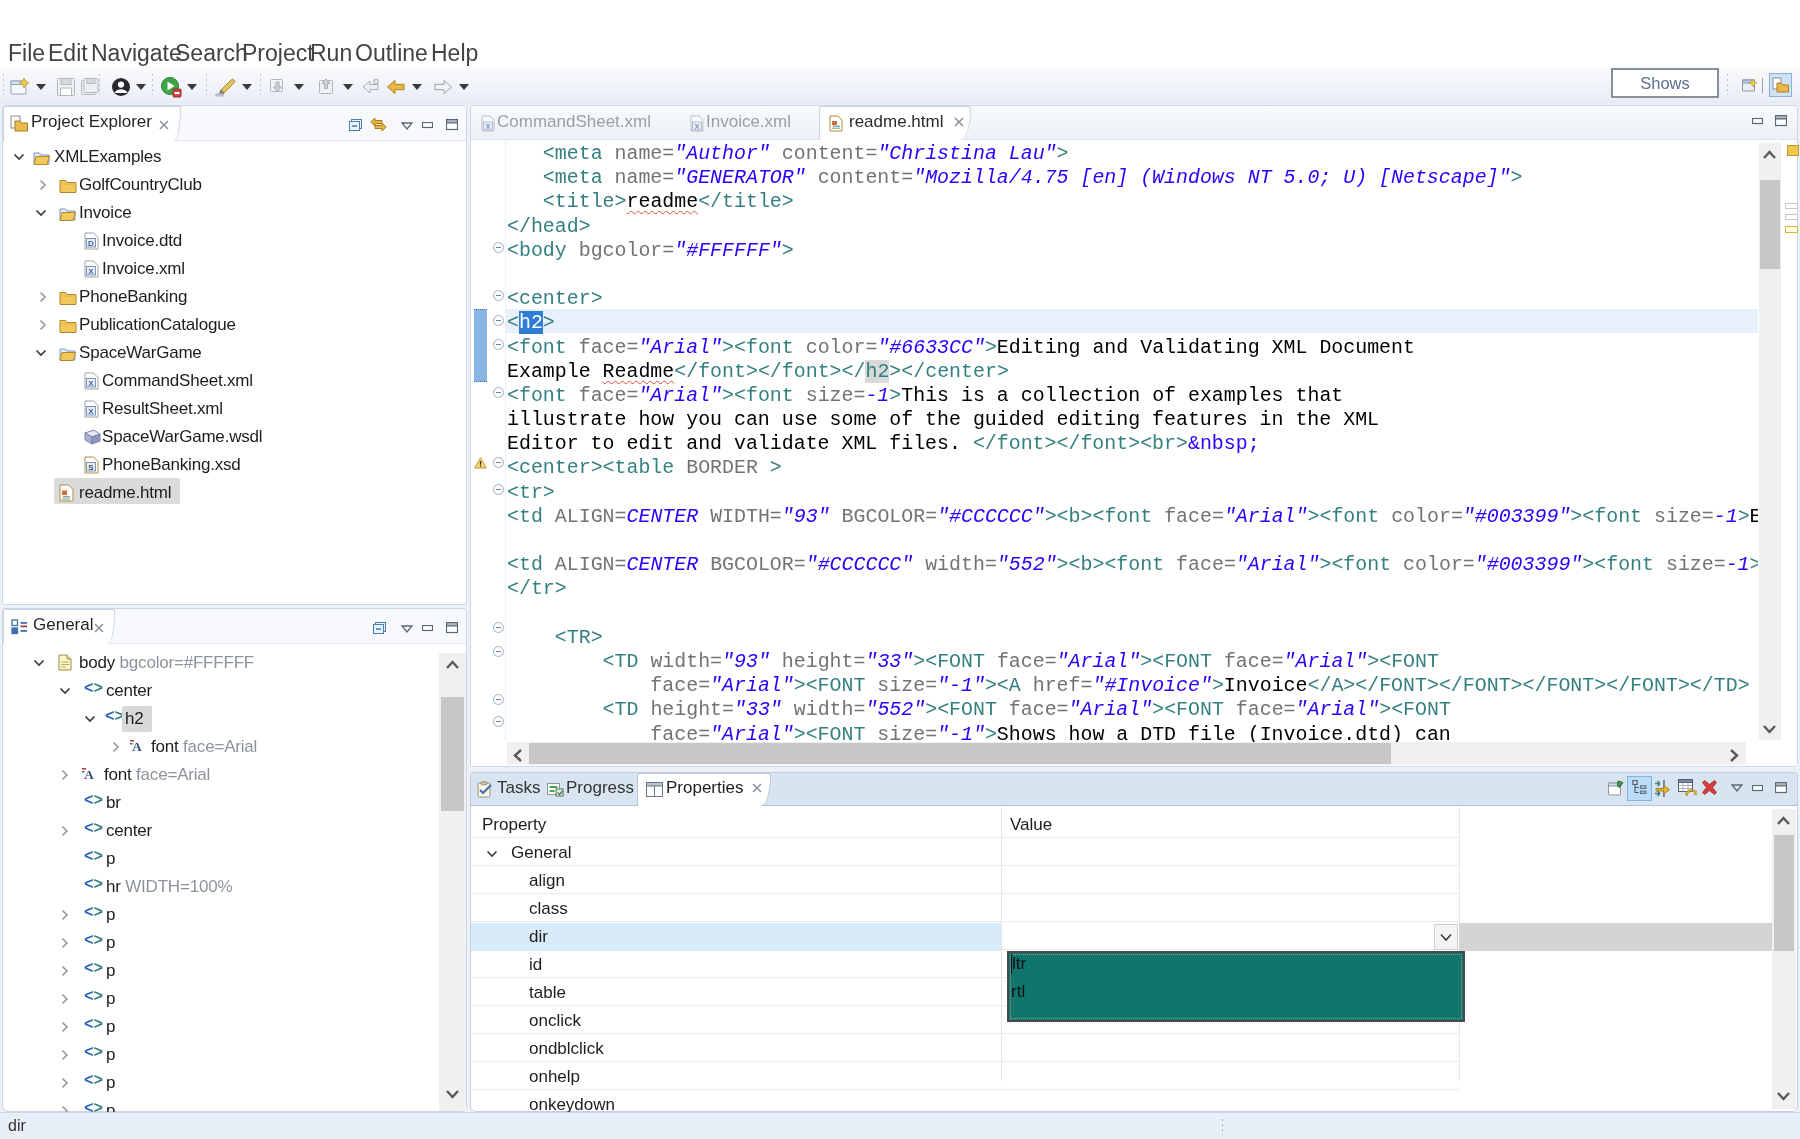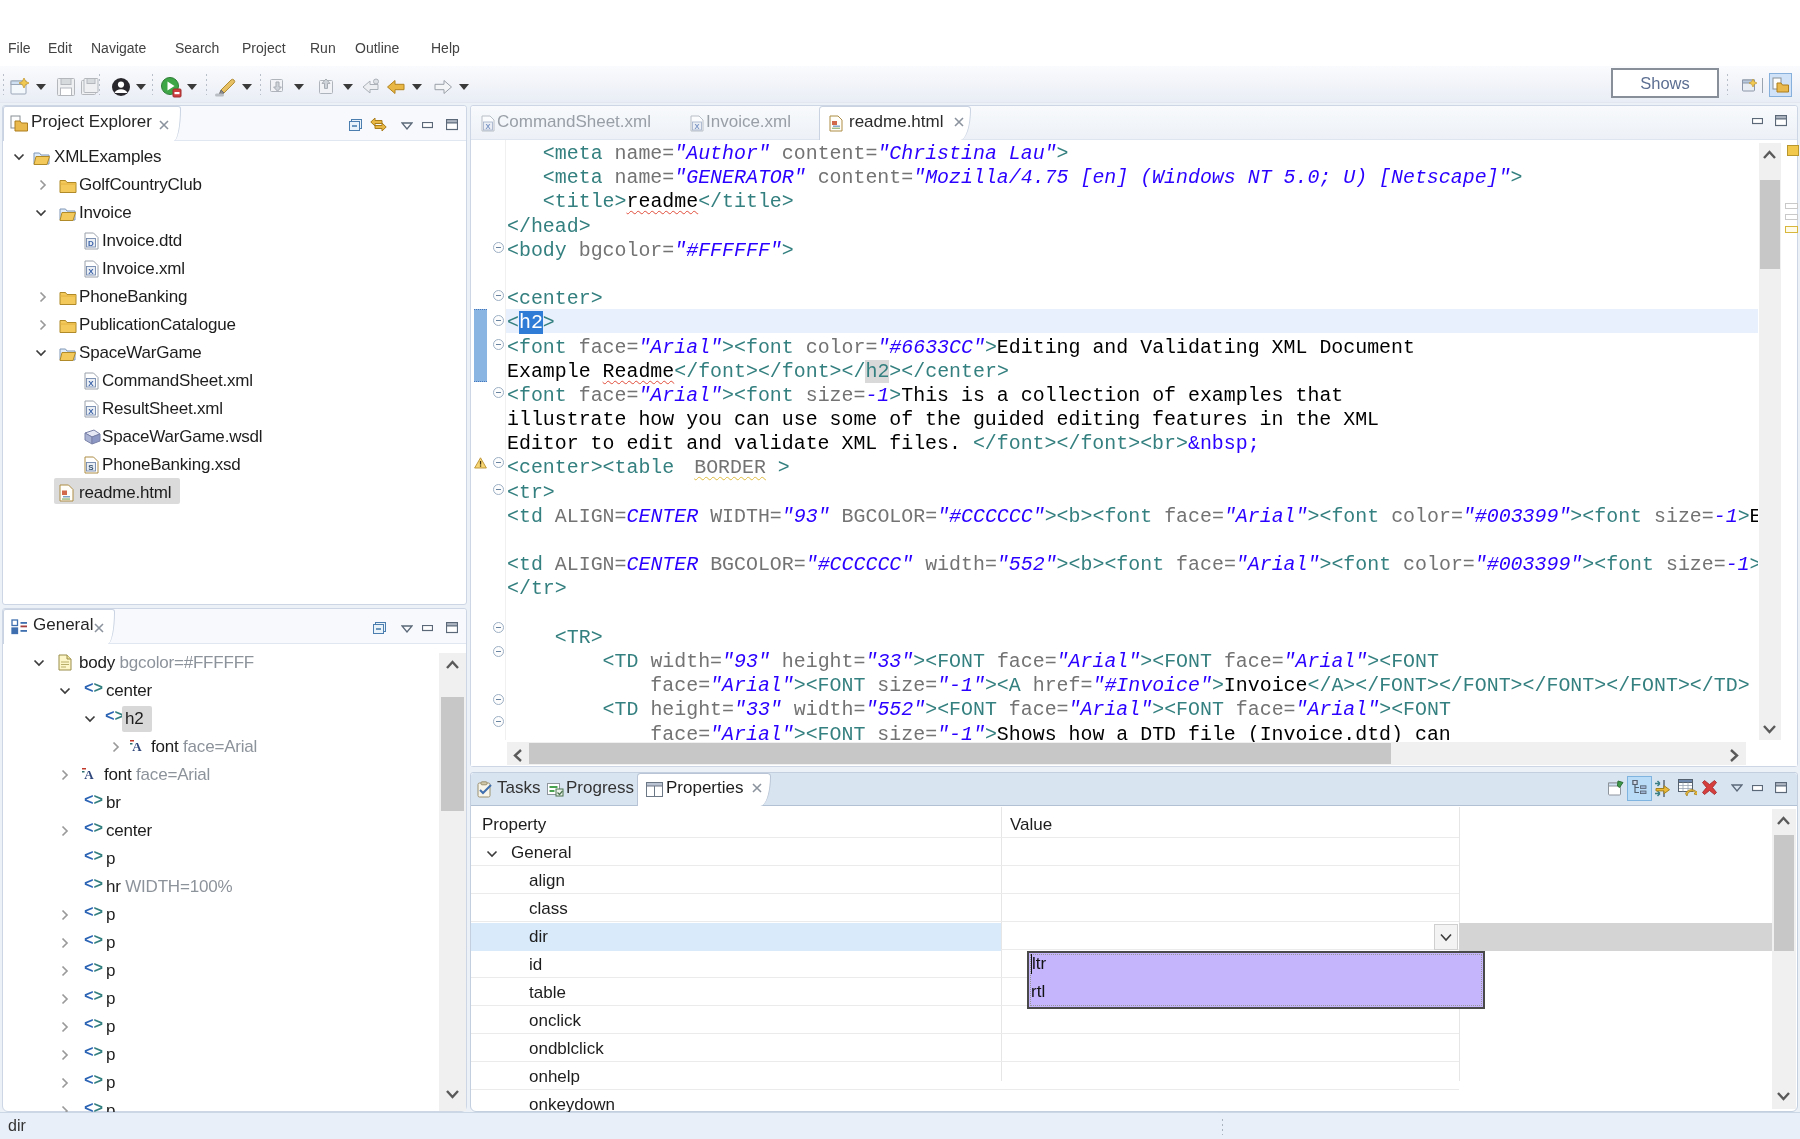--- a/index.html
+++ b/index.html
@@ -4,21 +4,21 @@
 * { margin:0; padding:0; box-sizing:border-box; }
 html,body { width:1800px; height:1139px; overflow:hidden; background:#fff;
   font-family:"Liberation Sans", sans-serif; }
 #root { position:absolute; left:0; top:0; width:1800px; height:1139px; }
 .abs { position:absolute; }
 
 #titlebar { position:absolute; left:0; top:0; width:1800px; height:35px; background:#fff; }
 #titletext { position:absolute; left:62px; top:8px; font-size:16px; color:#797979; letter-spacing:0.2px; }
 
 #menubar { position:absolute; left:0; top:35px; width:1800px; height:31px; background:#fff; }
-.mi { position:absolute; top:5px; font-size:14px; color:#434343; }
+.mi { position:absolute; top:5px; font-size:23px; color:#434343; }
 
 #toolbar { position:absolute; left:0; top:66px; width:1800px; height:37px;
   background:linear-gradient(#fafbfd,#e9edf5); border-bottom:1px solid #e3e8f0; }
 .tsep { position:absolute; top:8px; width:1px; height:21px;
   background:repeating-linear-gradient(#b9bfc9 0 2px, transparent 2px 5px); }
 .darr { position:absolute; width:0; height:0; border-left:5px solid transparent;
   border-right:5px solid transparent; border-top:6px solid #3a3a3a; top:84px; }
 #qa { position:absolute; left:1611px; top:68px; width:108px; height:30px; background:#fff;
   border:2px solid #898f98; color:#5c6f92; font-size:16.5px; text-align:center; line-height:26px; }
 
@@ -45,22 +45,22 @@
 #code { position:absolute; left:36px; top:2px; width:1251px; height:628px; overflow:hidden;
   font-family:"Liberation Mono", monospace; font-size:19.92px; line-height:24.2px; white-space:pre; color:#000; }
 .cl { height:24.2px; }
 .t { color:#347f7f; }
 .a { color:#737373; }
 .v { color:#2a00ff; font-style:italic; }
 .e { color:#2a00ff; }
 .x { color:#000; }
 .sqr { text-decoration:underline; text-decoration-style:wavy; text-decoration-color:#e04b3a;
   text-decoration-thickness:1px; text-underline-offset:3px; text-decoration-skip-ink:none; }
-.sqy { text-decoration:underline; text-decoration-style:wavy; text-decoration-color:#dfbc3e;
-  text-decoration-thickness:1px; text-underline-offset:3px; text-decoration-skip-ink:none;margin-left:8px; }
+.sqy { text-decoration-style:wavy; text-decoration-color:#dfbc3e;
+  text-decoration-thickness:1px; text-underline-offset:3px; text-decoration-skip-ink:none; }
 .selh2 { background:#2f7cd6; color:#fff; }
 .occ { background:#d9d9d9; }
 .fold { position:absolute; width:11px; height:11px; border:1px solid #9db0c5; border-radius:50%;
   background:#fdfdfd; }
 .fold:after { content:""; position:absolute; left:2px; top:4px; width:5px; height:1px; background:#68839f; }
 
 #props { position:absolute; left:470px; top:772px; width:1328px; height:340px; background:#fff; border:1px solid #c3cfdf; border-radius:3px 3px 6px 6px; }
 #ptabs { position:absolute; left:0; top:0; right:0; height:33px; background:#d9e4f1; border-bottom:1px solid #b3c1d4; border-radius:3px 3px 0 0; }
 .ptab { position:absolute; top:5px; font-size:17px; color:#333; white-space:nowrap; }
 #ptab-active { position:absolute; left:166px; top:0; width:134px; height:33px; background:#fff;
@@ -611,21 +611,21 @@
  <svg class="abs" style="left:968px;top:160px" width="14" height="9" viewBox="0 0 14 9">
         <path d="M2 1.5 L7 7 L12 1.5" fill="none" stroke="#3c3c3c" stroke-width="1.6"></path>
       </svg>
  <div class="prow" style="left:58px;top:178px">id</div>
  <div class="prow" style="left:58px;top:206px">table</div>
  <div class="prow" style="left:58px;top:234px">onclick</div>
  <div class="prow" style="left:58px;top:262px">ondblclick</div>
  <div class="prow" style="left:58px;top:290px">onhelp</div>
  <div class="prow" style="left:58px;top:318px">onkeydown</div>
 
- <div class="abs" style="left:556px;top:178px;width:458px;height:58px;background:#c4b5fd;border:2px solid #4a4a4a;outline:1px dotted #999;outline-offset:-4px">
+ <div class="abs" style="left:536px;top:178px;width:458px;height:71px;background:#0f766e;border:2px solid #4a4a4a;outline:1px dotted #999;outline-offset:-4px">
    <div style="position:absolute;left:2px;top:1px;font-size:17px;color:#111;border-left:1.5px solid #111">ltr</div>
    <div style="position:absolute;left:2px;top:29px;font-size:17px;color:#111">rtl</div>
  </div>
 
  <div class="sbtrack" style="left:1301px;top:36px;width:24px;height:300px"></div>
  <svg class="sbchev" style="left:1305px;top:42px" width="15" height="11" viewBox="0 0 15 11">
         <path d="M2 9 L7.5 3 L13 9" fill="none" stroke="#5a5a5a" stroke-width="2.4"></path>
       </svg>
  <div class="sbthumb" style="left:1303px;top:62px;width:20px;height:116px"></div>
  <svg class="sbchev" style="left:1305px;top:318px" width="15" height="11" viewBox="0 0 15 11">

